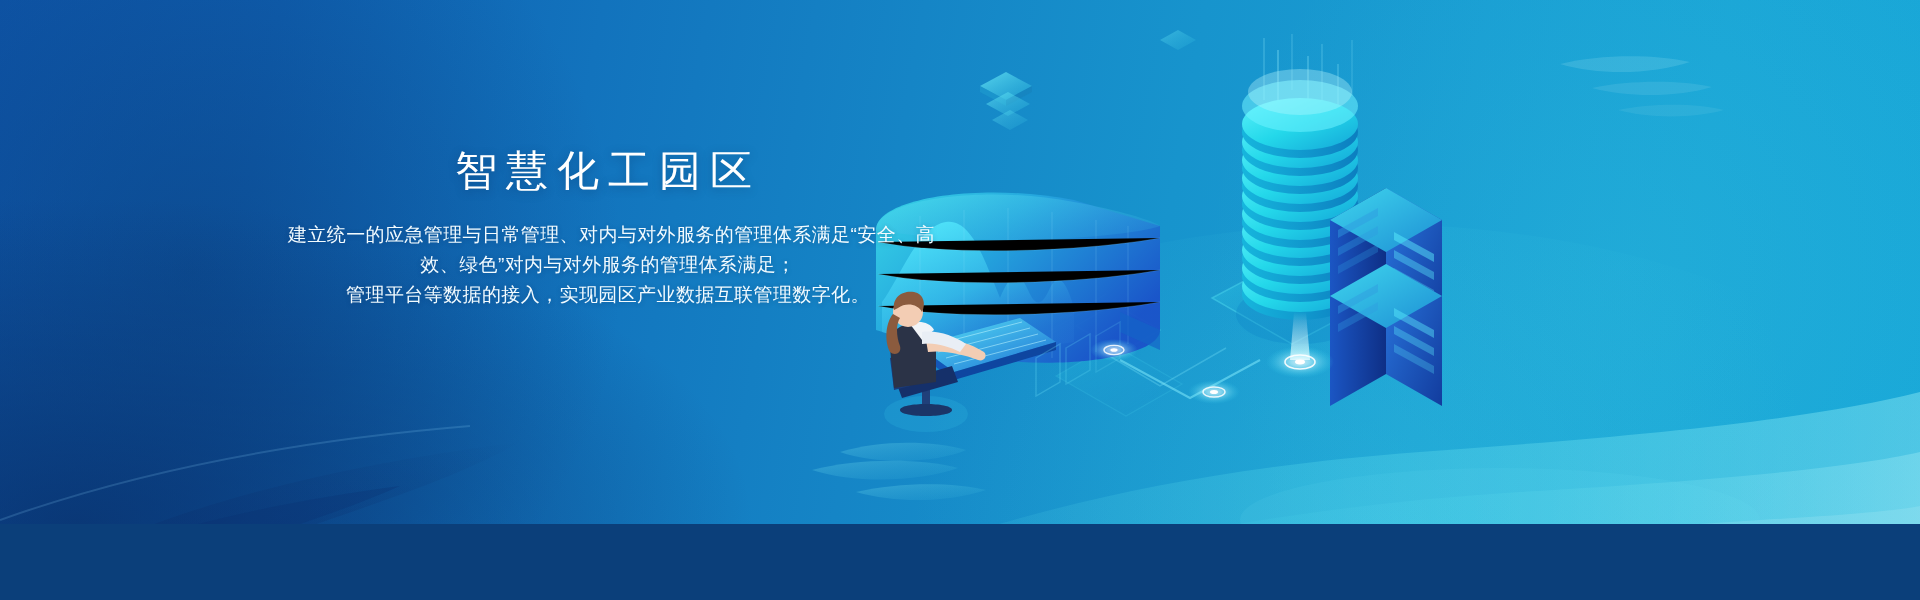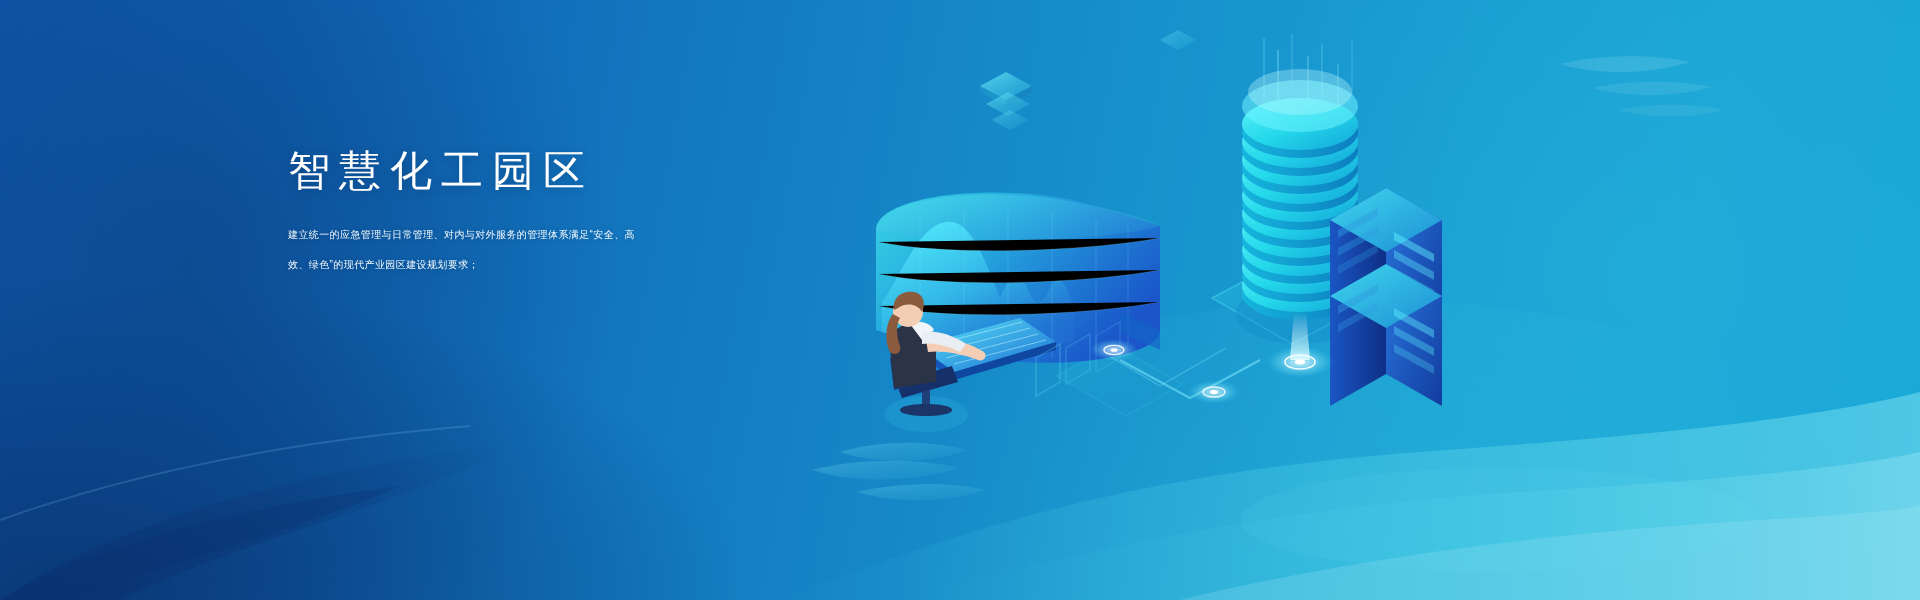--- a/index.html
+++ b/index.html
@@ -7,31 +7,32 @@
     padding: 0;
     background: #0b3f7a;
   }
   body {
     font-family: "Liberation Sans", "DejaVu Sans", sans-serif;
   }
 
   .banner {
     position: relative;
     width: 1920px;
-    height: 600px;
+    height: 524px;
     overflow: hidden;
     background: linear-gradient(100deg,
         #0e55a8 0%,
         #0f5fb0 14%,
         #1273bd 30%,
         #1585c6 46%,
         #1794cd 60%,
         #199ed3 74%,
         #1aa5d6 86%,
         #19a8d8 100%);
+    text-align: center;
   }
 
   
   .bg-glow-left {
     position: absolute;
     left: -260px; top: -180px;
     width: 900px; height: 900px;
     border-radius: 50%;
     background: radial-gradient(circle at 50% 50%, rgba(10,62,124,0.55) 0%, rgba(10,62,124,0.0) 68%);
     pointer-events: none;
@@ -80,21 +81,21 @@
     font-size: 42px;
     line-height: 1.1;
     font-weight: 400;
     color: #ffffff;
     letter-spacing: 9px;
     text-shadow: 0 2px 10px rgba(3,40,85,0.35);
     white-space: nowrap;
   }
   .hero-desc {
     margin: 0;
-    font-size: 10px;
+    font-size: 19px;
     line-height: 30px;
     color: #f2fbff;
     letter-spacing: 0.4px;
     font-weight: 400;
     text-shadow: 0 1px 5px rgba(3,40,85,0.30);
   }
   .hero-desc .line { display: block; white-space: nowrap; }
 
   
   .illustration {
@@ -155,21 +156,22 @@
     <path d="M1592 88 C1630 80, 1680 80, 1712 87 C1680 97, 1628 98, 1592 88 Z" fill="#bdf2f8" opacity="0.12"></path>
     <path d="M1618 110 C1652 103, 1696 103, 1724 110 C1696 118, 1650 119, 1618 110 Z" fill="#bdf2f8" opacity="0.09"></path>
 
     <ellipse cx="1500" cy="520" rx="260" ry="52" fill="#6fe6f2" opacity="0.10"></ellipse>
   </svg>
 
   <div class="content">
     <h1 class="hero-title">智慧化工园区</h1>
     <p class="hero-desc">
       <span class="line">建立统一的应急管理与日常管理、对内与对外服务的管理体系满足“安全、高</span>
-      <span class="line">效、绿色”的现代产业园区建设规划要求；</span>
+      <span class="line">效、绿色”对内与对外服务的管理体系满足；</span>
+      <span class="line">管理平台等数据的接入，实现园区产业数据互联管理数字化。</span>
     </p>
   </div>
 
   <div class="illustration">
     <svg class="illu-svg" viewBox="0 0 560 420">
       <defs>
         <linearGradient id="chartWall" x1="0" y1="0" x2="1" y2="0.6">
           <stop offset="0%" stop-color="#3ad9e8"></stop>
           <stop offset="42%" stop-color="#25a9df"></stop>
           <stop offset="100%" stop-color="#1a52c9"></stop>

